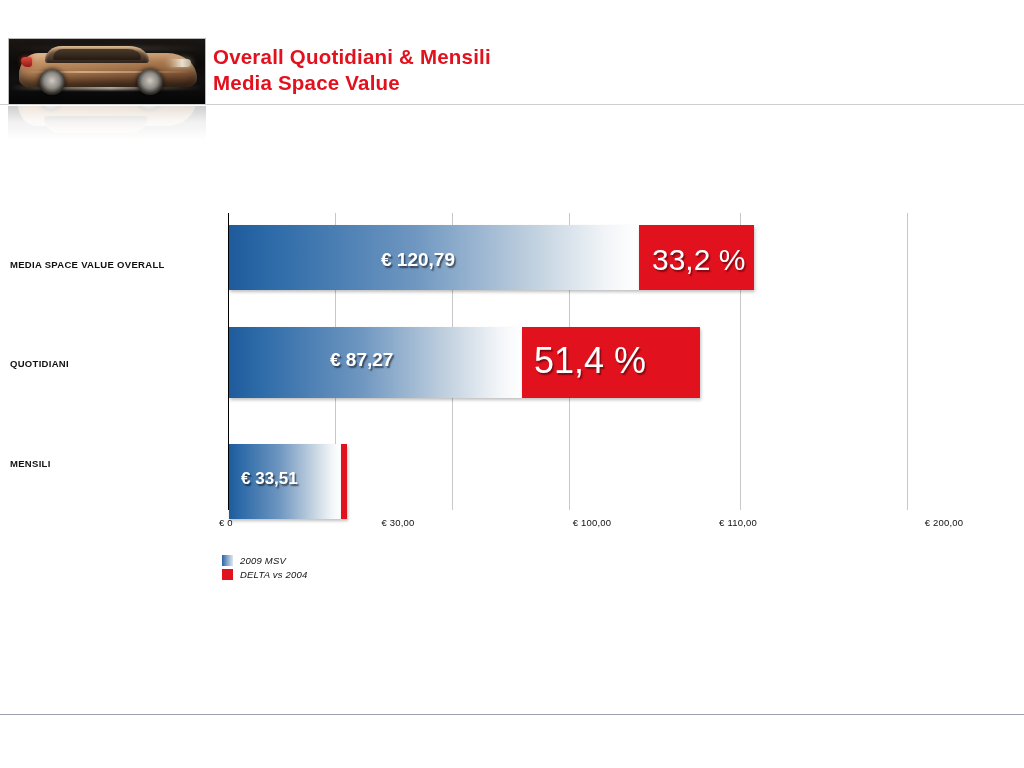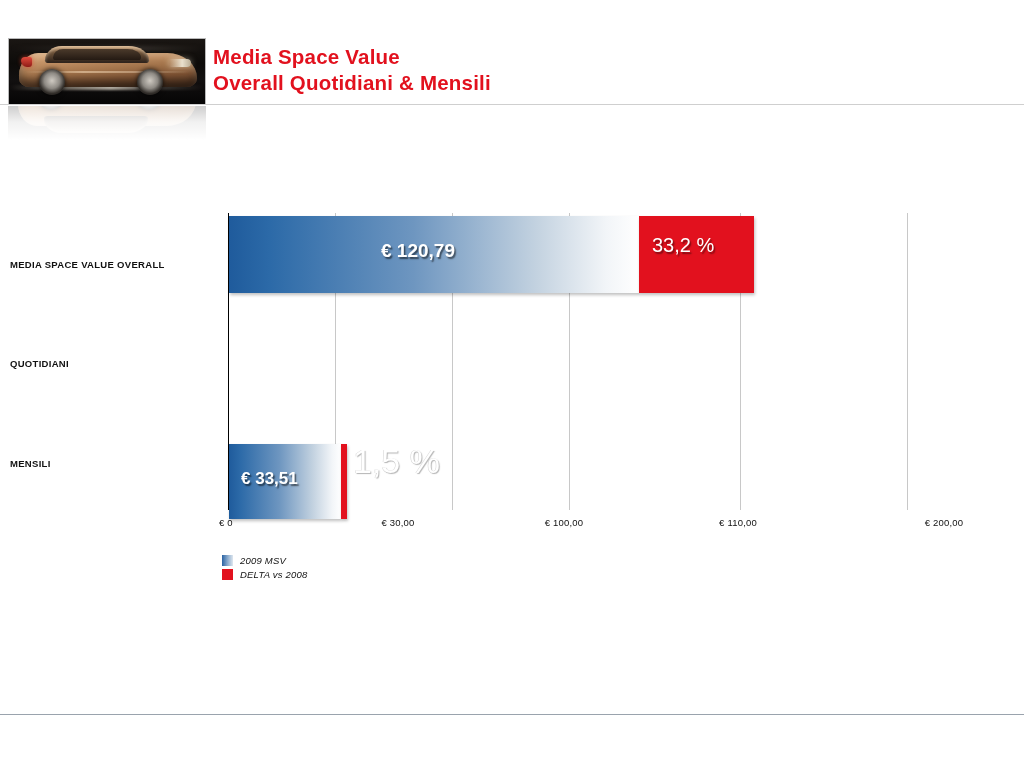--- a/index.html
+++ b/index.html
@@ -277,68 +277,73 @@
       <div class="car-greenhouse"></div>
       <div class="wheel rear"></div>
       <div class="wheel front"></div>
     </div>
     <div class="refl-fade"></div>
   </div>
 
   <div id="header-rule"></div>
 
   <div id="header-title">
+    <span class="line">Overall Quotidiani &amp; Mensili</span>
     <span class="line">Media Space Value</span>
-    <span class="line">Overall Quotidiani &amp; Mensili</span>
   </div>
 </div>
 
 <div id="chart-area">
 
   <div id="plot">
     <div class="gridline" style="left:107px"></div>
     <div class="gridline" style="left:224px"></div>
     <div class="gridline" style="left:341px"></div>
     <div class="gridline" style="left:512px"></div>
     <div class="gridline" style="left:679px"></div>
   </div>
   <div id="value-axis"></div>
 
   <div class="cat-label" style="left:10px; top:259px">MEDIA SPACE VALUE OVERALL</div>
-  <div class="bar-row" style="top:216px; height:77px; width:525px">
+  <div class="bar-row" style="top:225px; height:65px; width:525px">
     <div class="bar-blue" style="width:410px"></div>
     <div class="bar-red" style="left:410px; width:115px"></div>
     <div class="bar-value" style="left:152px; top:24px; font-size:19px">€ 120,79</div>
-    <div class="delta-label" style="left:423px; top:18px; font-size:20px">33,2 %</div>
+    <div class="delta-label" style="left:423px; top:18px; font-size:30px">33,2 %</div>
   </div>
 
   <div class="cat-label" style="left:10px; top:358px">QUOTIDIANI</div>
+  <div class="bar-row" style="top:327px; height:71px; width:471px">
+    <div class="bar-blue" style="width:293px"></div>
+    <div class="bar-red" style="left:293px; width:178px"></div>
+    <div class="bar-value" style="left:101px; top:22px; font-size:19px">€ 87,27</div>
+    <div class="delta-label" style="left:305px; top:13px; font-size:36px">51,4 %</div>
+  </div>
 
   <div class="cat-label" style="left:10px; top:458px">MENSILI</div>
   <div class="bar-row" style="top:444px; height:75px; width:139px">
     <div class="bar-blue" style="width:112px"></div>
     <div class="bar-red" style="left:112px; width:6px"></div>
     <div class="bar-value" style="left:12px; top:25px; font-size:17px">€ 33,51</div>
   </div>
-  <div class="delta-label outside" style="left:353px; top:442px; font-size:34px">1,5 %</div>
 
   <div class="tick-label first" style="left:219px">€ 0</div>
   <div class="tick-label" style="left:398px">€ 30,00</div>
-  <div class="tick-label" style="left:564px">€ 100,00</div>
+  <div class="tick-label" style="left:592px">€ 100,00</div>
   <div class="tick-label" style="left:738px">€ 110,00</div>
   <div class="tick-label" style="left:944px">€ 200,00</div>
 
   <div id="legend">
     <div class="legend-row">
       <span class="legend-swatch msv"></span>
       <span class="legend-text">2009 MSV</span>
     </div>
     <div class="legend-row">
       <span class="legend-swatch delta"></span>
-      <span class="legend-text">DELTA vs 2008</span>
+      <span class="legend-text">DELTA vs 2004</span>
     </div>
   </div>
 </div>
 
 <div id="footer-rule"></div>
 <div id="footer">
   
   
 </div>
 

